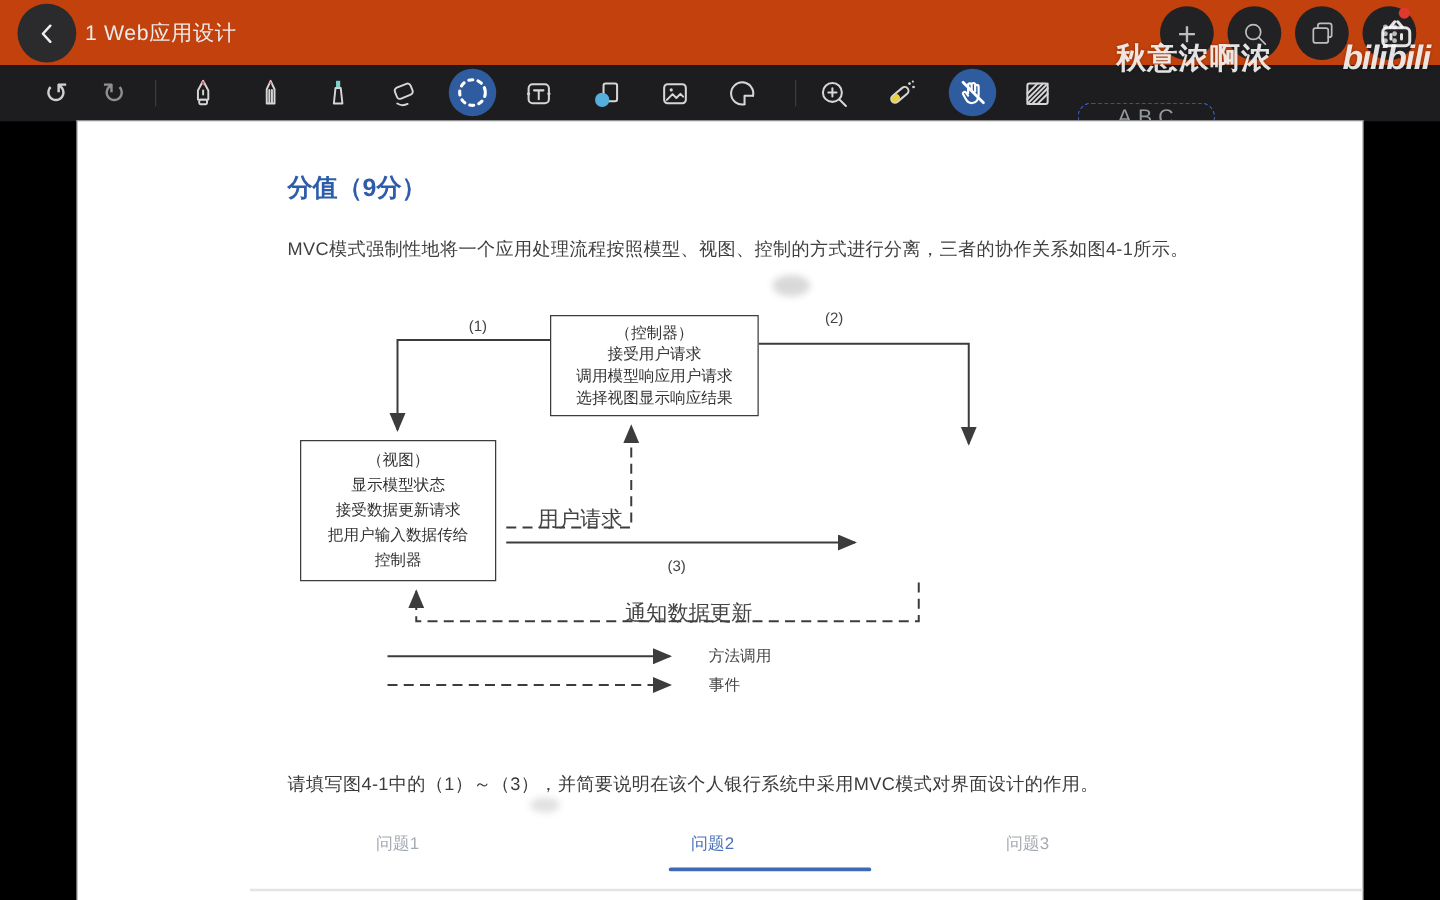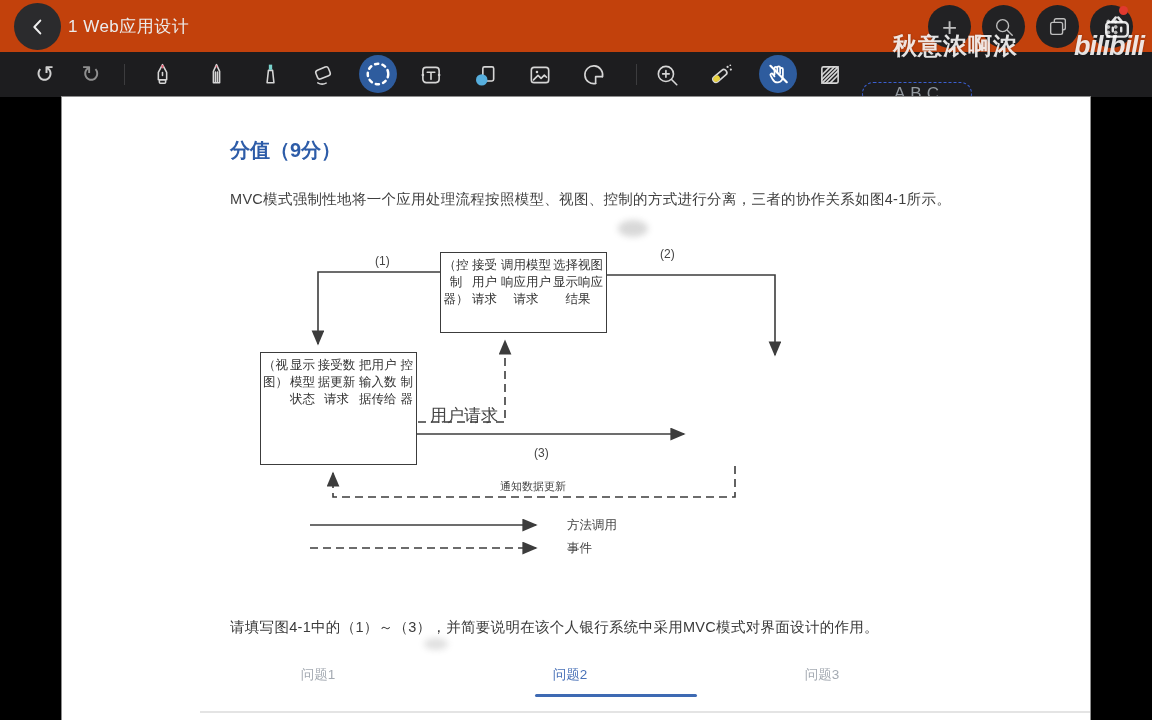--- a/index.html
+++ b/index.html
@@ -41,24 +41,24 @@
 
   
   .page { position:absolute; left:62px; top:97px; width:1028px; height:623px; background:#fff;
           box-shadow:0 0 0 1px #8e8e8e; }
   .heading { position:absolute; left:230px; top:137px; font-size:20px; font-weight:bold; color:#2d5ca8; }
   .para { position:absolute; left:230px; top:190px; font-size:14.5px; color:#3f3f3f; letter-spacing:.3px; }
   .question { position:absolute; left:230px; top:618px; font-size:14.5px; color:#3a3a3a; letter-spacing:.3px; }
 
   
   .dbox { position:absolute; background:#fff; border:1.6px solid #3c3c3c; color:#333; text-align:center;
-          font-size:12.5px; display:flex; flex-direction:row; justify-content:space-evenly; padding:4px 2px; }
+          font-size:12.5px; display:flex; flex-direction:column; justify-content:space-evenly; padding:4px 2px; }
   .dbox .bt { font-weight:400; }
   .box-controller { left:440px; top:252px; width:167px; height:81px; }
-  .box-view { left:260px; top:352px; width:157px; height:113px; }
+  .box-view { left:240px; top:352px; width:157px; height:113px; }
   .box-model { left:692px; top:363px; width:165px; height:102px; }
   .dlabel { position:absolute; font-size:12px; color:#444; }
   .overlay { position:absolute; left:0; top:0; pointer-events:none; }
 
   
   .tab { position:absolute; top:666px; transform:translateX(-50%); font-size:13.5px; color:#a4aab2; }
   .tab.active { color:#4a72b8; }
   .tab-underline { position:absolute; left:535px; top:694px; width:162px; height:3px; border-radius:2px; background:#3e6ab3; }
   .bottom-divider { position:absolute; left:200px; top:711px; width:890px; height:2px; background:#e4e4e4; }
 
@@ -254,21 +254,21 @@
     <div>显示模型状态</div>
     <div>接受数据更新请求</div>
     <div>把用户输入数据传给</div>
     <div>控制器</div>
   </div>
 
   <span class="dlabel" style="left:375px;top:254px">(1)</span>
   <span class="dlabel" style="left:660px;top:247px">(2)</span>
   <span class="dlabel" style="left:534px;top:446px">(3)</span>
   <span class="dlabel" style="left:430px;top:404px;font-size:17px">用户请求</span>
-  <span class="dlabel" style="left:500px;top:479px;font-size:11px">通知数据更新</span>
+  <span class="dlabel" style="left:500px;top:479px;font-size:17px">通知数据更新</span>
   <span class="dlabel" style="left:567px;top:517px;font-size:12.5px">方法调用</span>
   <span class="dlabel" style="left:567px;top:540px;font-size:12.5px">事件</span>
 
   <div class="question">请填写图4-1中的（1）～（3），并简要说明在该个人银行系统中采用MVC模式对界面设计的作用。</div>
 
   <div class="tab" style="left:318px">问题1</div>
   <div class="tab active" style="left:570px">问题2</div>
   <div class="tab" style="left:822px">问题3</div>
   <div class="tab-underline"></div>
   <div class="bottom-divider"></div>

